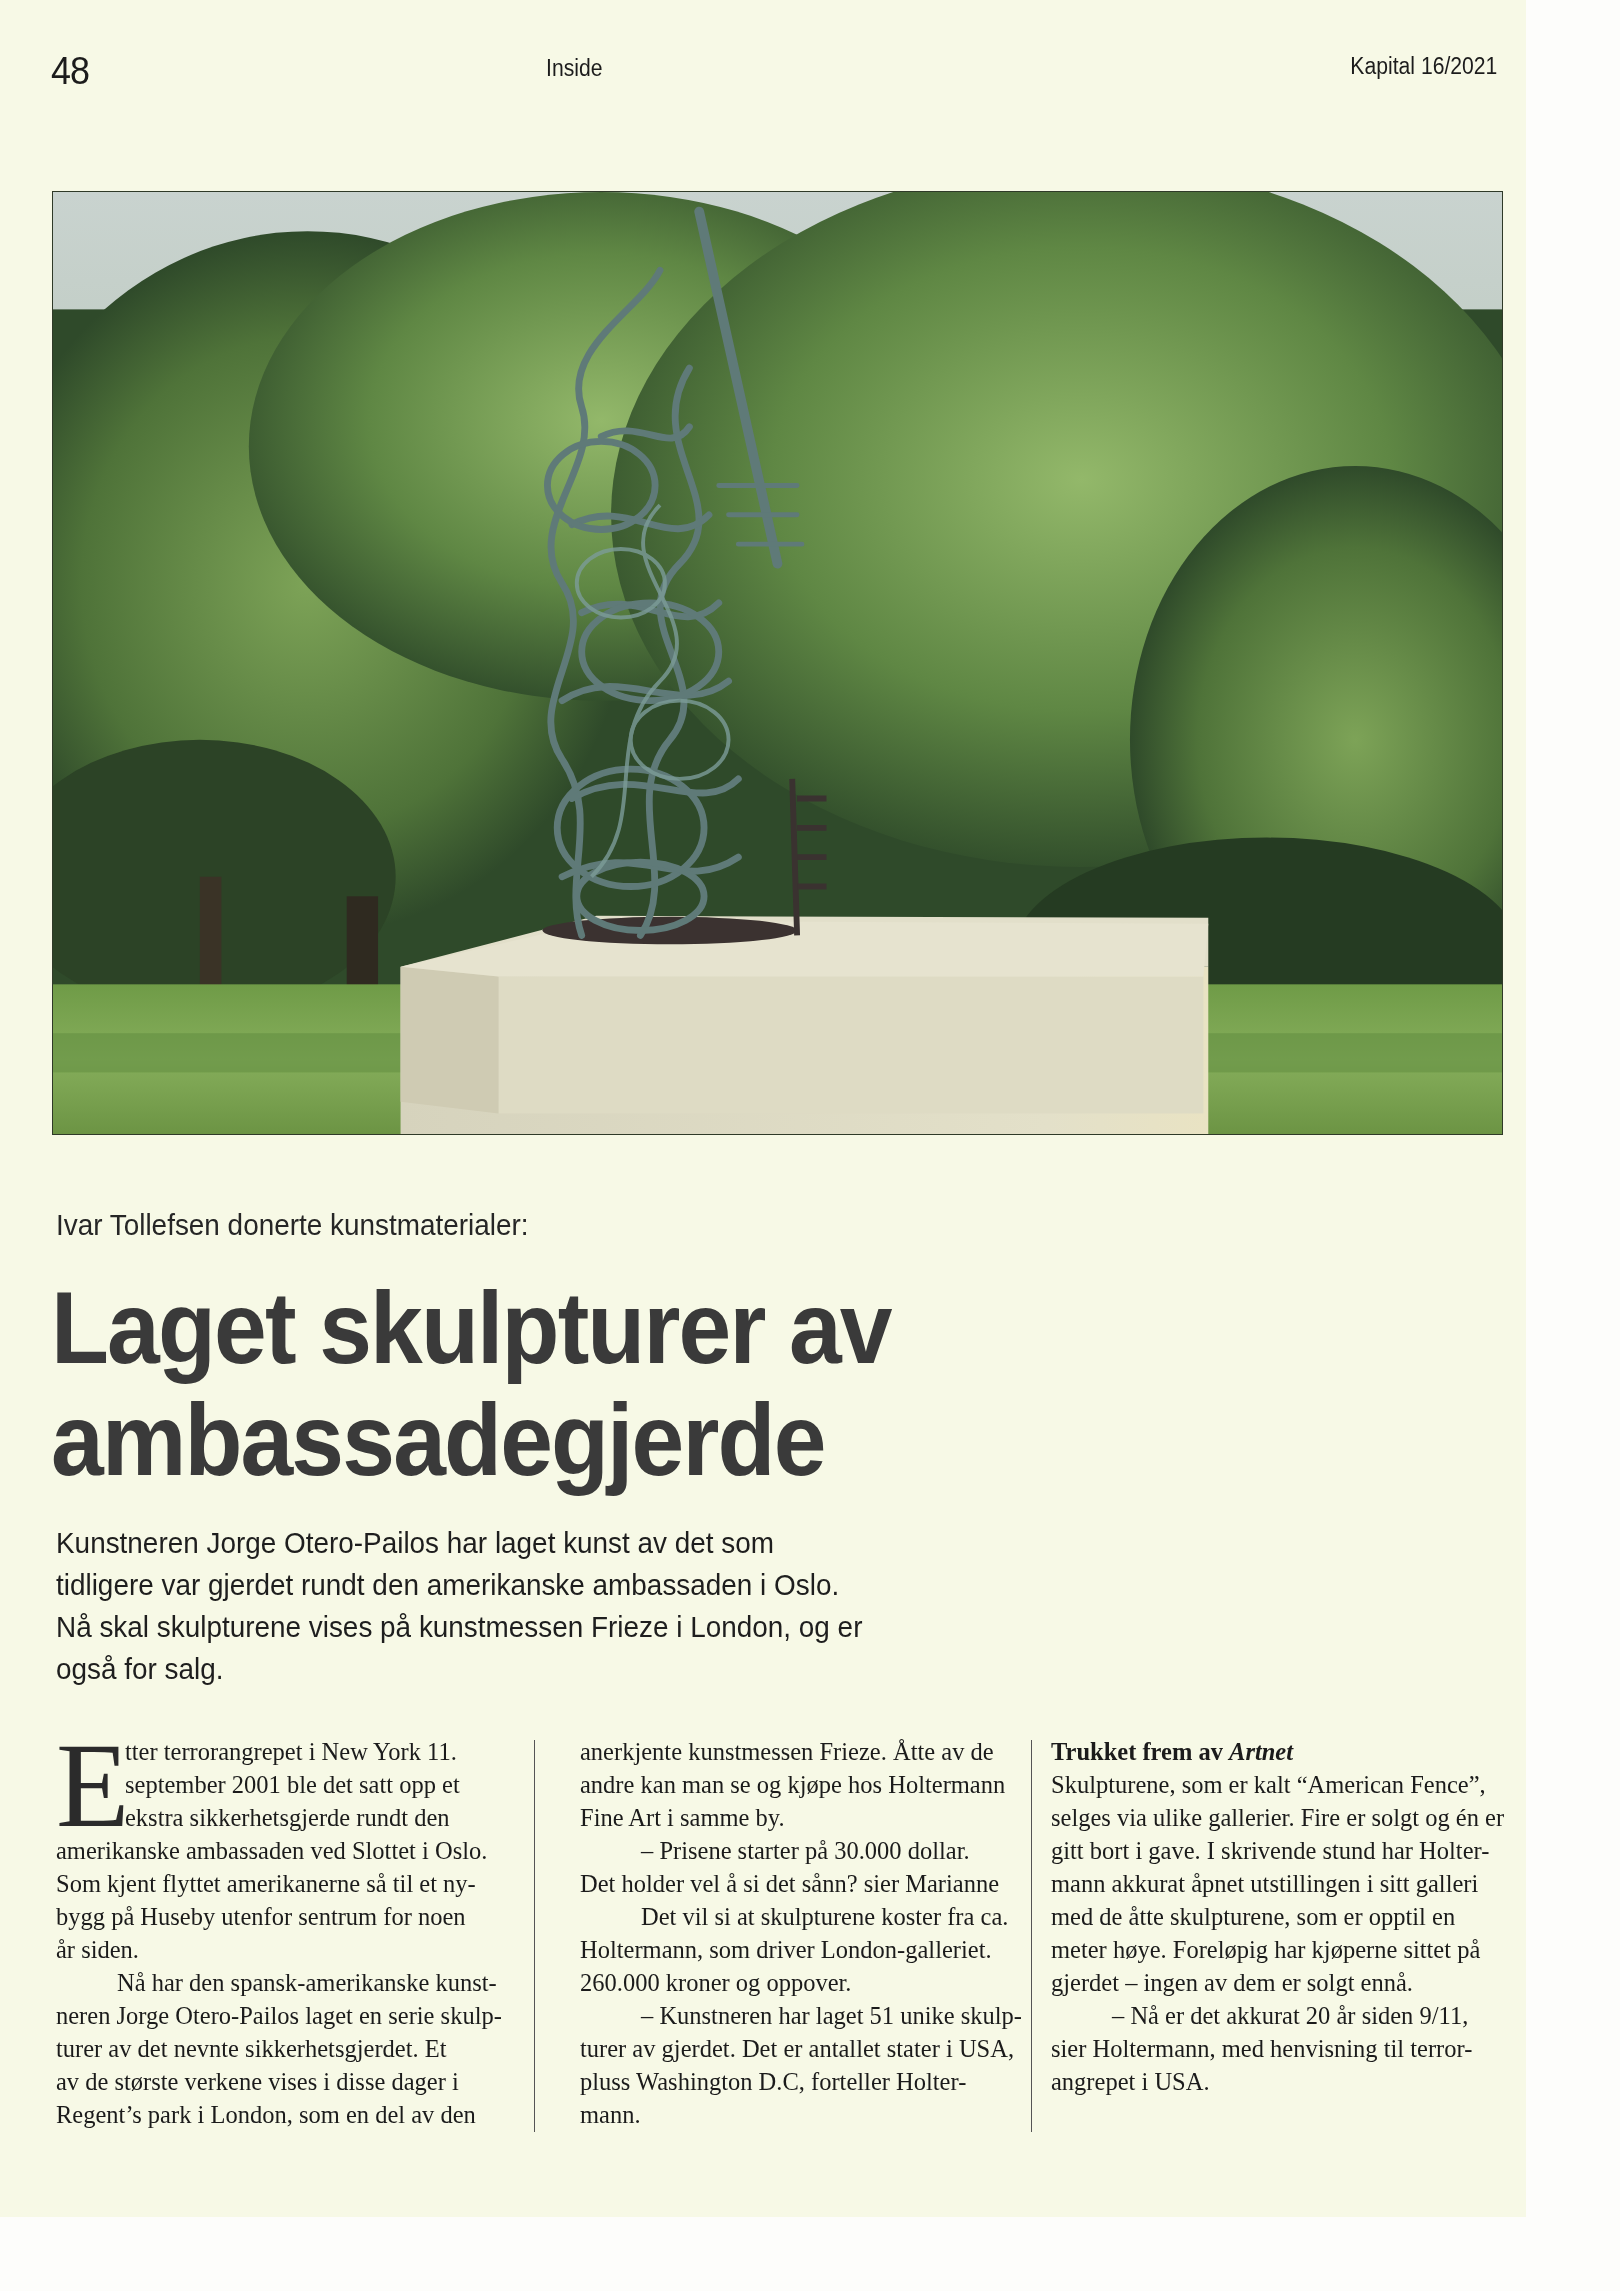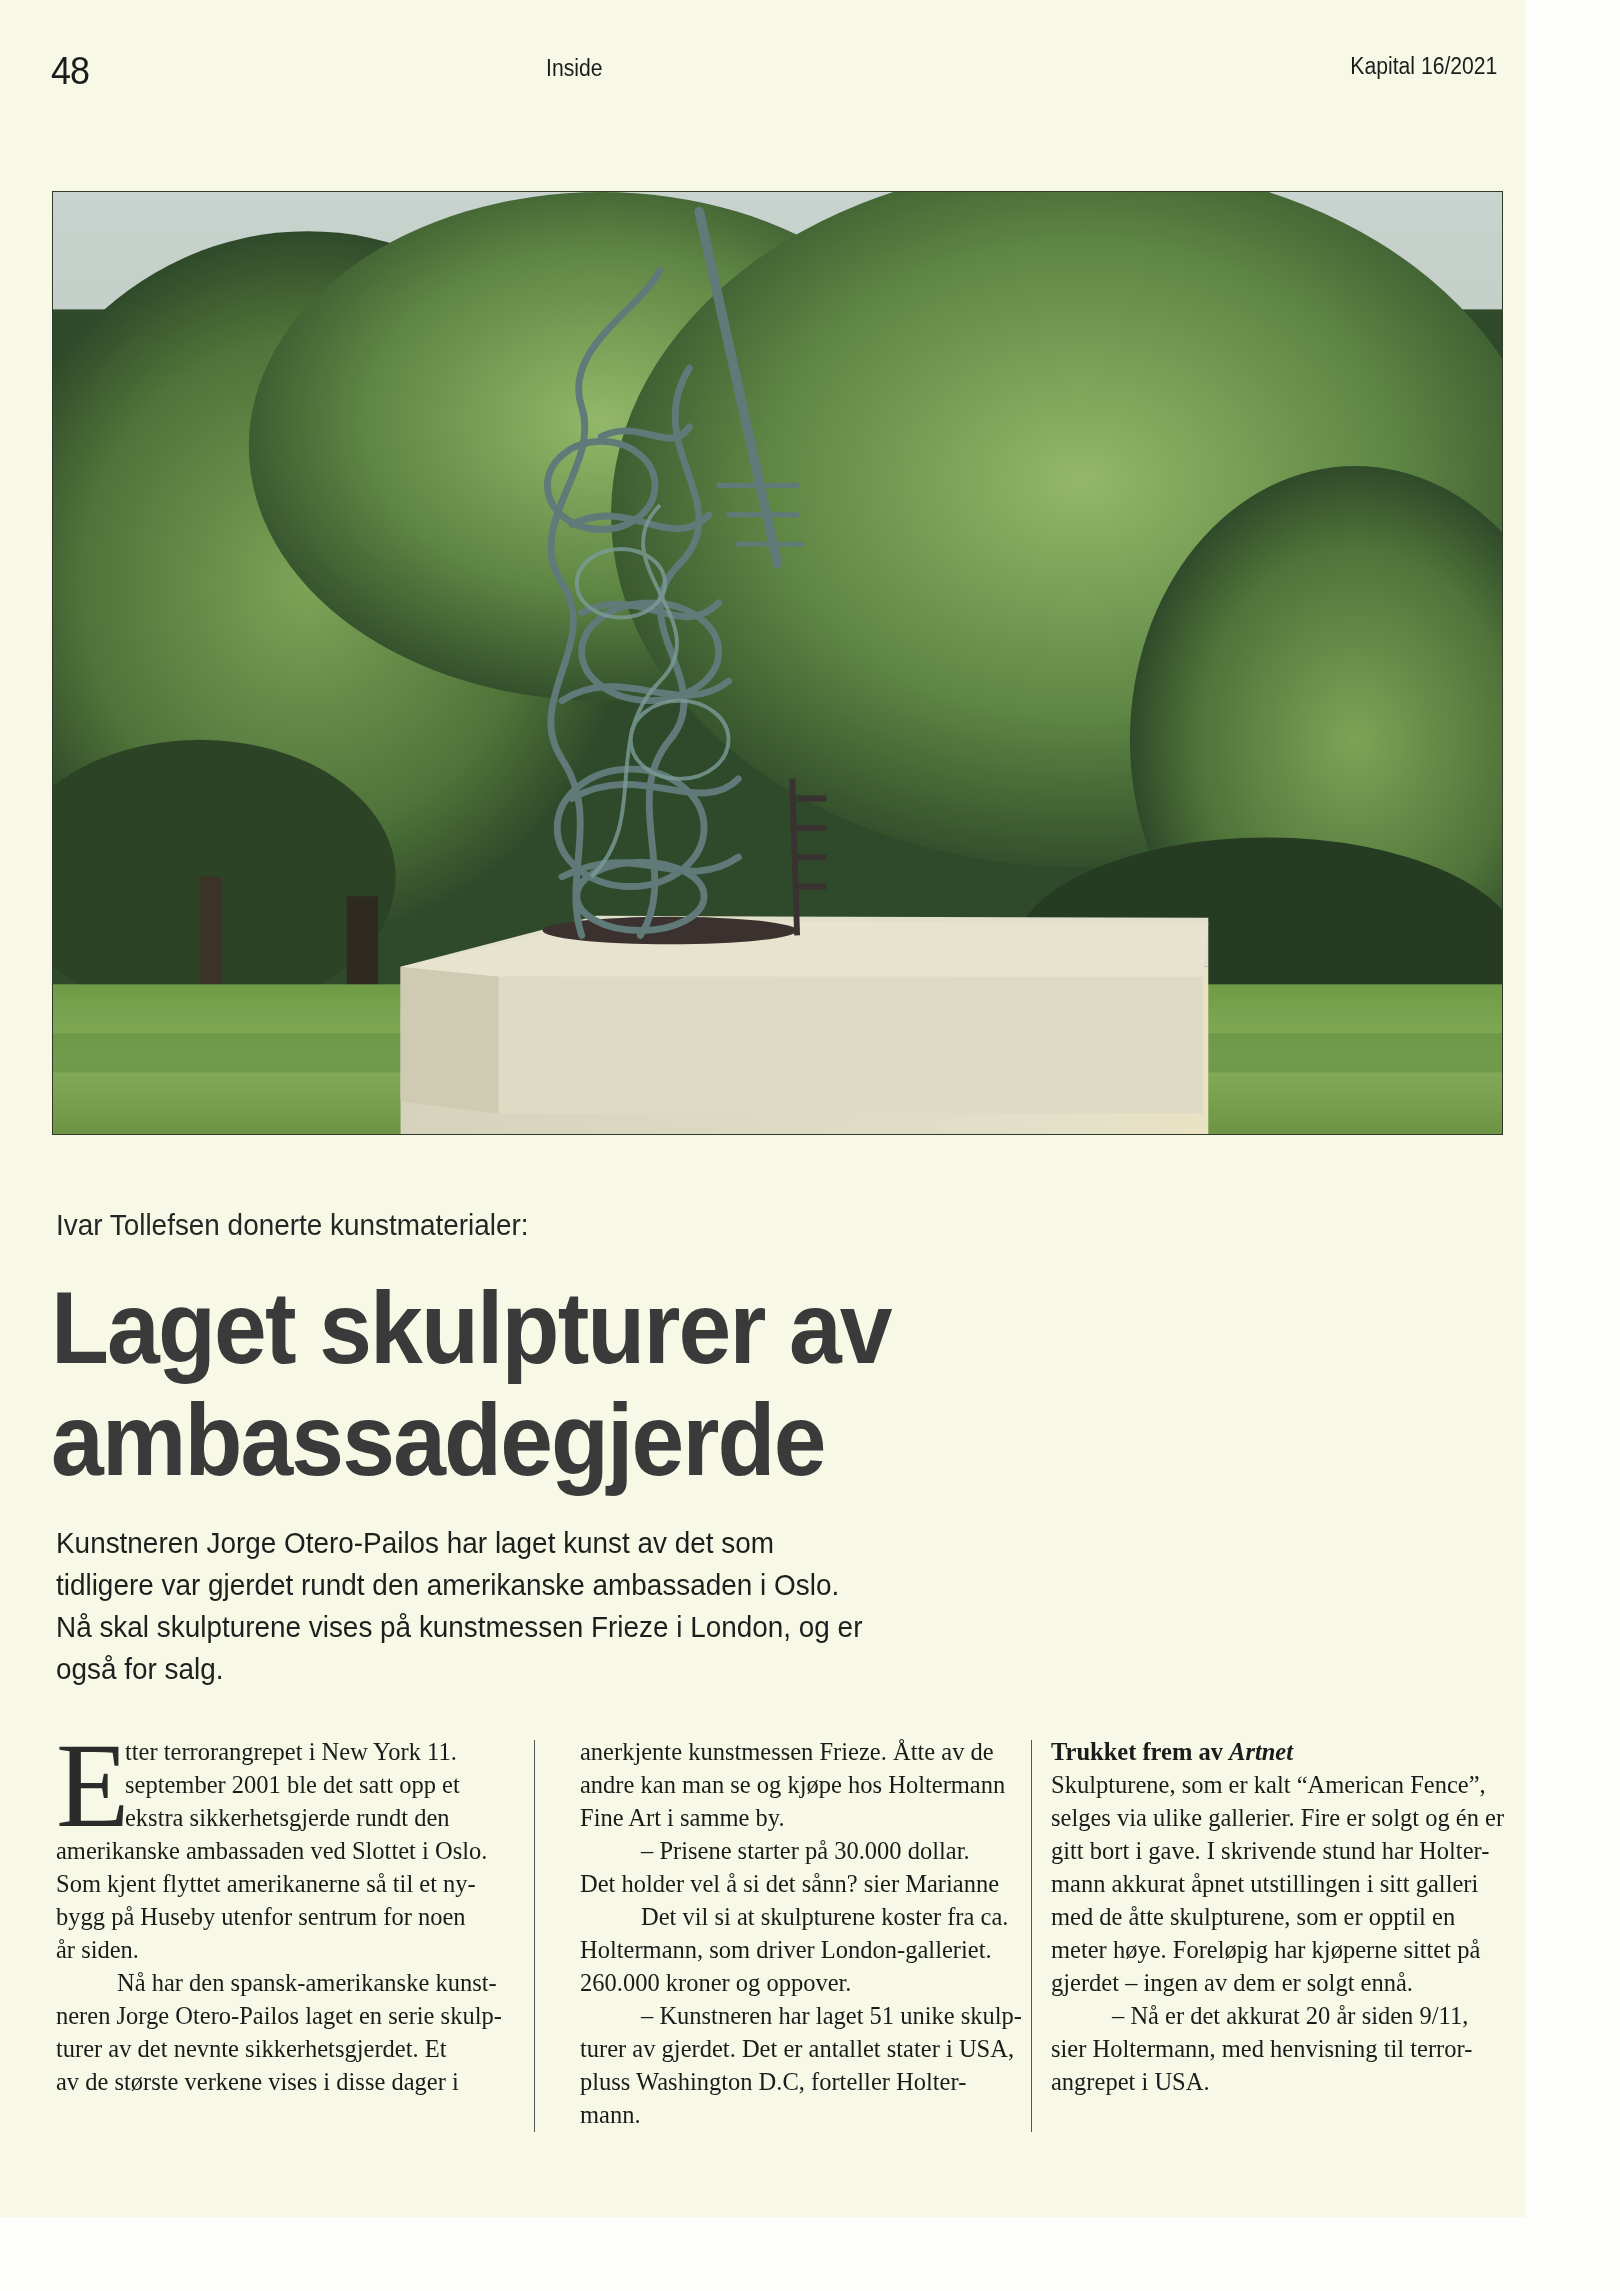--- a/index.html
+++ b/index.html
@@ -191,20 +191,21 @@
     <span class="ln dc-ln">september 2001 ble det satt opp et</span>
     <span class="ln dc-ln">ekstra sikkerhetsgjerde rundt den</span>
     <span class="ln">amerikanske ambassaden ved Slottet i Oslo.</span>
     <span class="ln">Som kjent flyttet amerikanerne så til et ny-</span>
     <span class="ln">bygg på Huseby utenfor sentrum for noen</span>
     <span class="ln">år siden.</span>
     <span class="ln ind">Nå har den spansk-amerikanske kunst-</span>
     <span class="ln">neren Jorge Otero-Pailos laget en serie skulp-</span>
     <span class="ln">turer av det nevnte sikkerhetsgjerdet. Et</span>
     <span class="ln">av de største verkene vises i disse dager i</span>
+    <span class="ln">Regent’s park i London, som en del av den</span>
   </div>
 
   <div class="rule r1"></div>
 
   <div class="col c2">
     <span class="ln">anerkjente kunstmessen Frieze. Åtte av de</span>
     <span class="ln">andre kan man se og kjøpe hos Holtermann</span>
     <span class="ln">Fine Art i samme by.</span>
     <span class="ln ind">– Prisene starter på 30.000 dollar.</span>
     <span class="ln">Det holder vel å si det sånn? sier Marianne</span>

